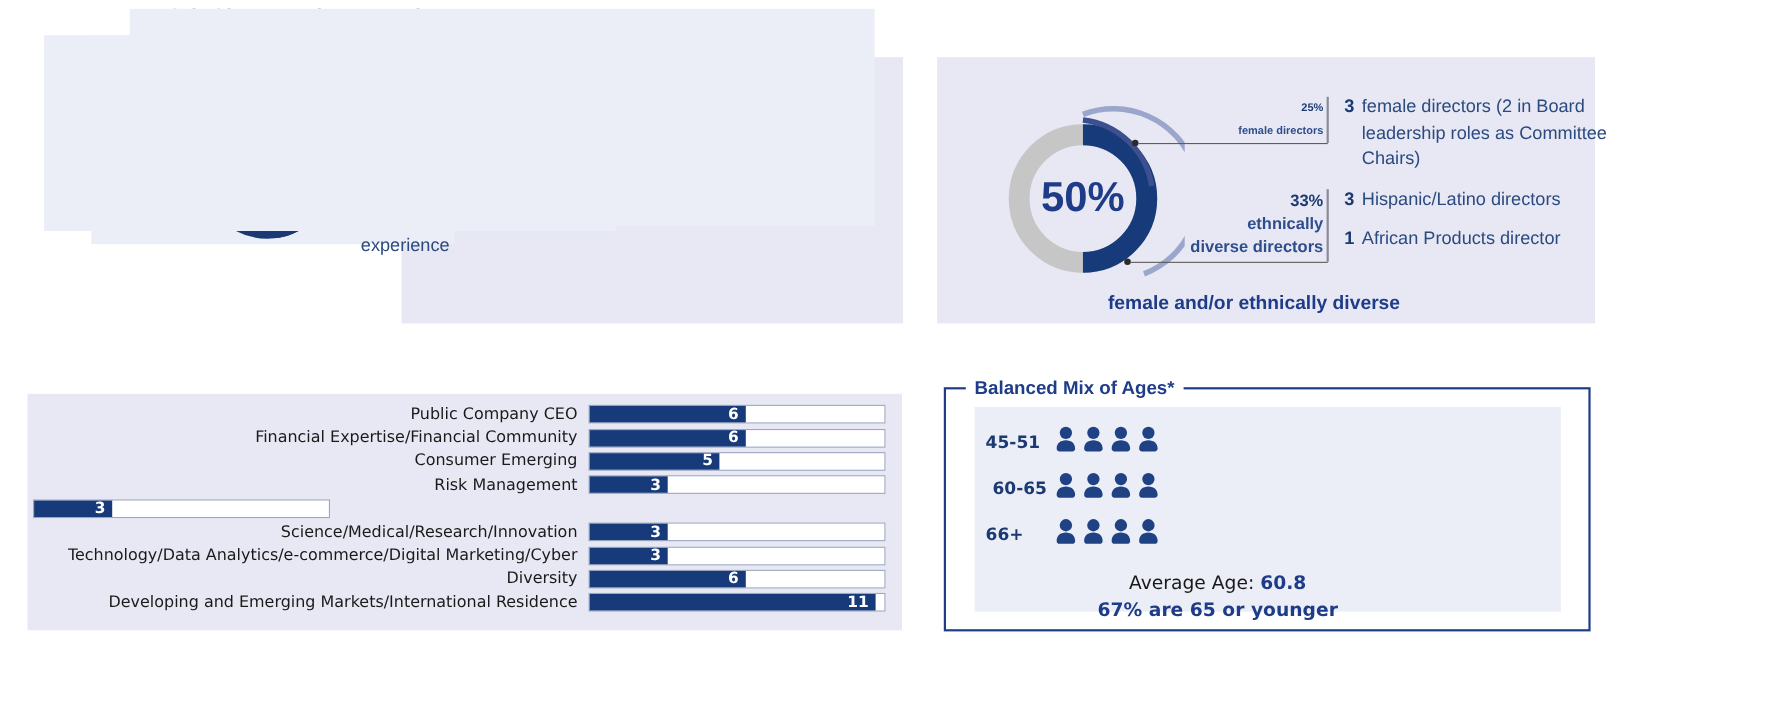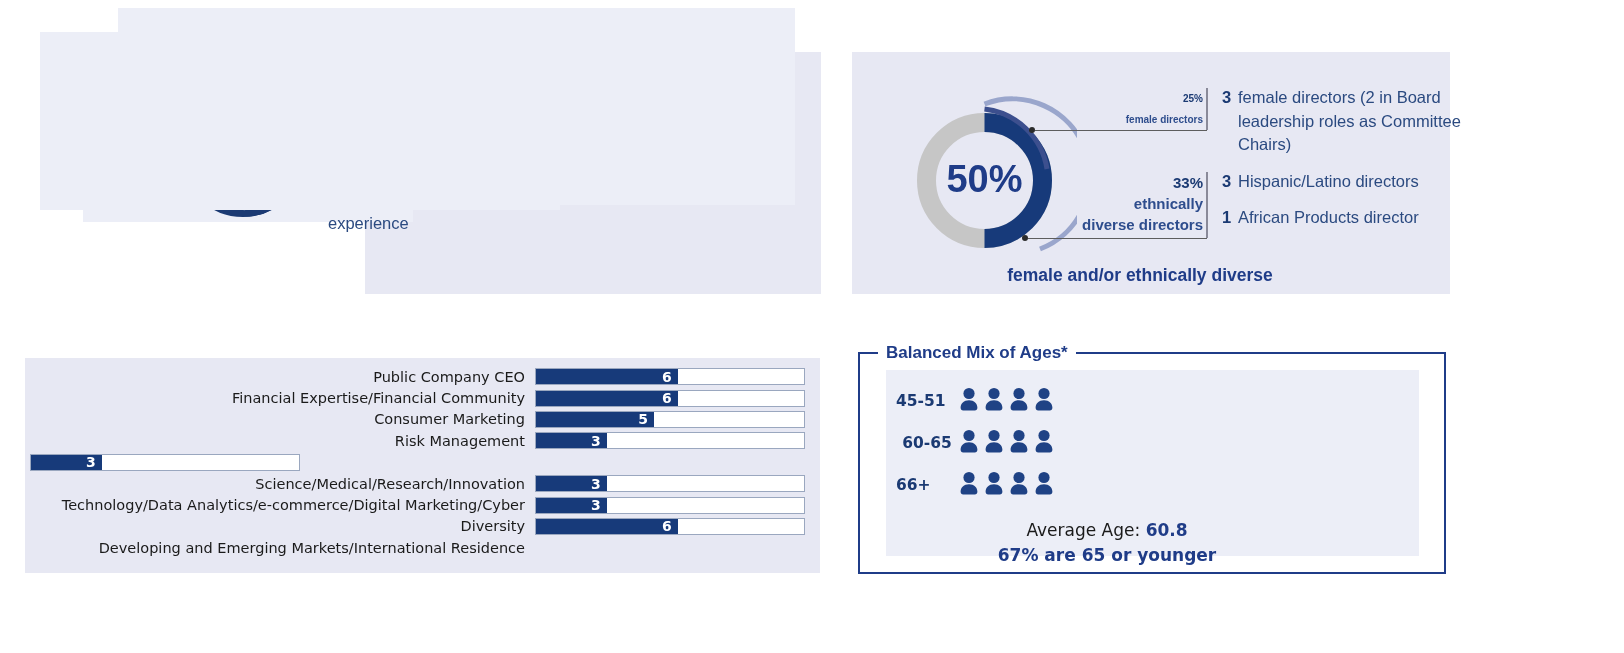--- a/index.html
+++ b/index.html
@@ -192,21 +192,21 @@
     </div>
     <div class="skill-row">
       <div class="skill-label">Financial Expertise/Financial Community</div>
       <div class="skill-track">
         <div class="skill-fill" style="width: 52.8634%;">
           <span class="skill-val">6</span>
         </div>
       </div>
     </div>
     <div class="skill-row">
-      <div class="skill-label">Consumer Marketing</div>
+      <div class="skill-label">Consumer Emerging</div>
       <div class="skill-track">
         <div class="skill-fill" style="width: 44.0529%;">
           <span class="skill-val">5</span>
         </div>
       </div>
     </div>
     <div class="skill-row">
       <div class="skill-label">Risk Management</div>
       <div class="skill-track">
         <div class="skill-fill" style="width: 26.4317%;">
@@ -240,20 +240,25 @@
     <div class="skill-row">
       <div class="skill-label">Diversity</div>
       <div class="skill-track">
         <div class="skill-fill" style="width: 52.8634%;">
           <span class="skill-val">6</span>
         </div>
       </div>
     </div>
     <div class="skill-row">
       <div class="skill-label">Developing and Emerging Markets/International Residence</div>
+      <div class="skill-track">
+        <div class="skill-fill" style="width: 96.9163%;">
+          <span class="skill-val">11</span>
+        </div>
+      </div>
     </div>
   </div>
 
 <div class="abs" id="ages-box"></div>
 <div class="abs" id="ages-legend">Balanced Mix of Ages*</div>
 <div class="abs" id="ages-inner"></div>
 
 <div class="abs age-row" id="age-r0">
   <span class="age-label">45-51</span>
   <span class="people">

